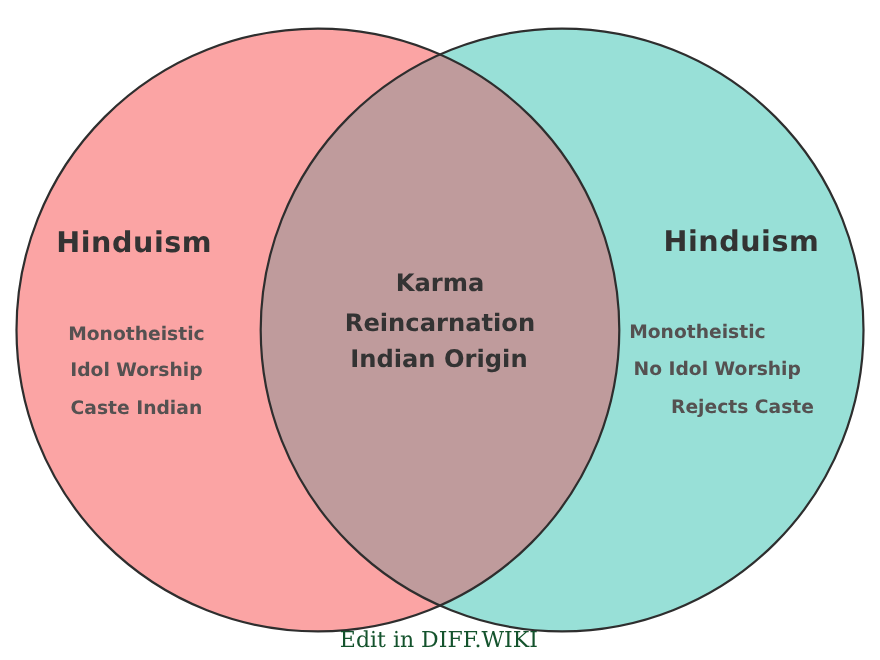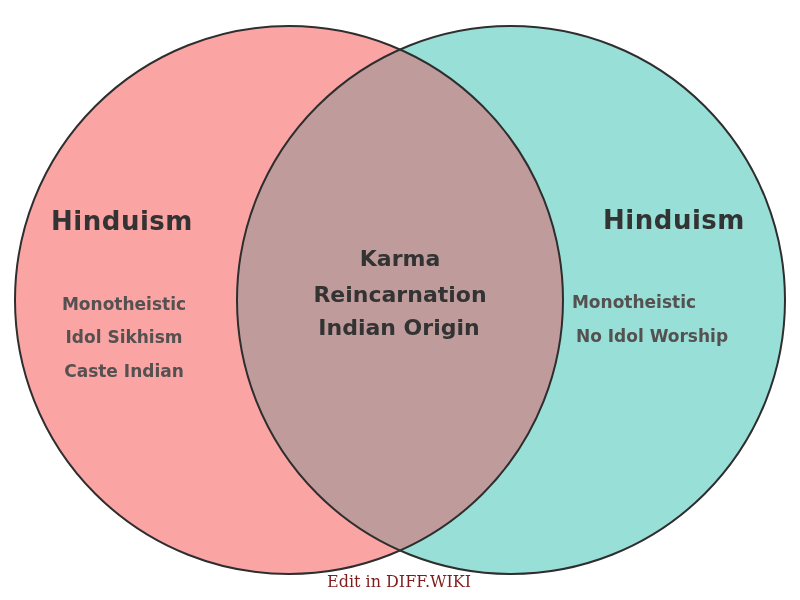--- a/index.html
+++ b/index.html
@@ -39,22 +39,22 @@
   .overlap-item {
     font-size: 22px;
     color: #333333;
   }
   .footer {
     position: absolute;
     transform: translate(-50%, -50%);
     white-space: nowrap;
     font-family: "DejaVu Serif", "Liberation Serif", serif;
     font-weight: normal;
-    font-size: 16px;
-    color: #7f1d1d;
+    font-size: 20px;
+    color: #14532d;
     text-decoration: none;
     cursor: pointer;
   }
 </style>
 </head>
 <body>
 
 <div id="stage">
 
   <svg id="venn-svg" width="800" height="600" viewBox="0 0 800 600">
@@ -72,26 +72,27 @@
       <circle cx="511" cy="300" r="274" fill="#BF9B9C"></circle>
     </g>
 
     <circle cx="289" cy="300" r="274" fill="none" stroke-width="2" stroke="#2E2E2E"></circle>
 
     <circle cx="511" cy="300" r="274" fill="none" stroke-width="2" stroke="#2E2E2E"></circle>
   </svg>
 
   <div class="t set-title" style="left:122px; top:221px">Hinduism</div>
   <div class="t set-item" style="left:124px; top:304px">Monotheistic</div>
-  <div class="t set-item" style="left:124px; top:337px">Idol Sikhism</div>
+  <div class="t set-item" style="left:124px; top:337px">Idol Worship</div>
   <div class="t set-item" style="left:124px; top:371px">Caste Indian</div>
 
   <div class="t overlap-item" style="left:400px; top:258px">Karma</div>
   <div class="t overlap-item" style="left:399px; top:327px">Indian Origin</div>
   <div class="t overlap-item" style="left:400px; top:294px">Reincarnation</div>
 
   <div class="t set-title" style="left:674px; top:220px">Hinduism</div>
   <div class="t set-item" style="left:634px; top:302px">Monotheistic</div>
   <div class="t set-item" style="left:652px; top:336px">No Idol Worship</div>
+  <div class="t set-item" style="left:675px; top:370px">Rejects Caste</div>
 
   <a class="footer" style="left:399px; top:581px">Edit in DIFF.WIKI</a>
 
 </div>
 
 </body></html>

